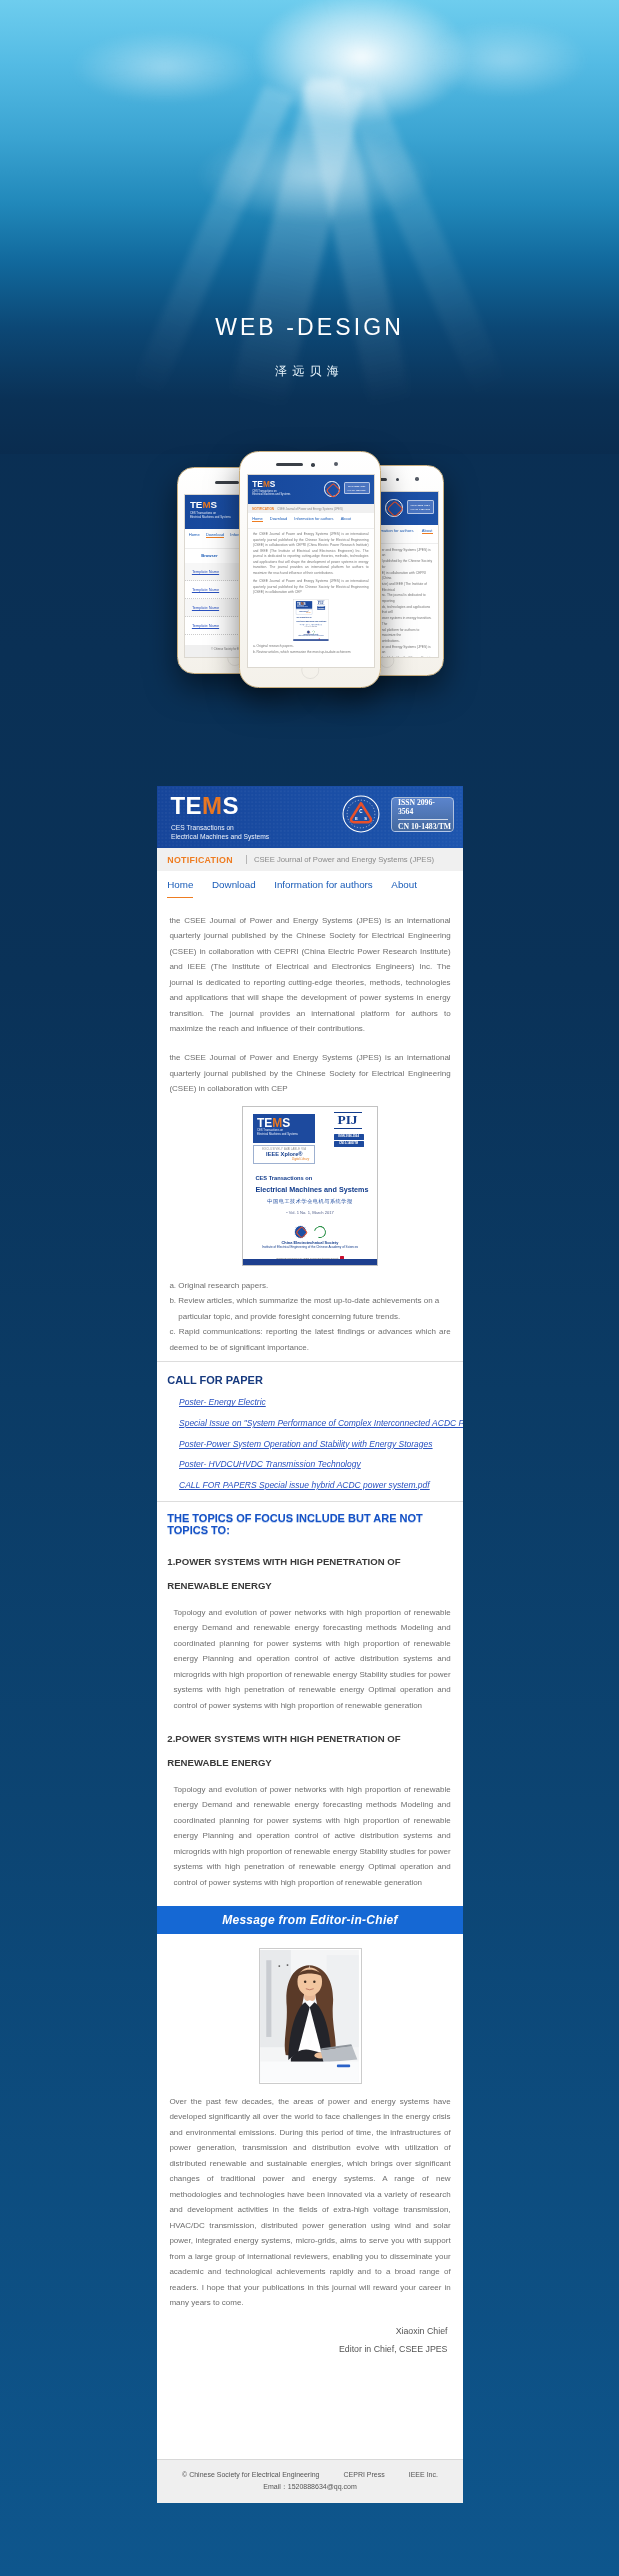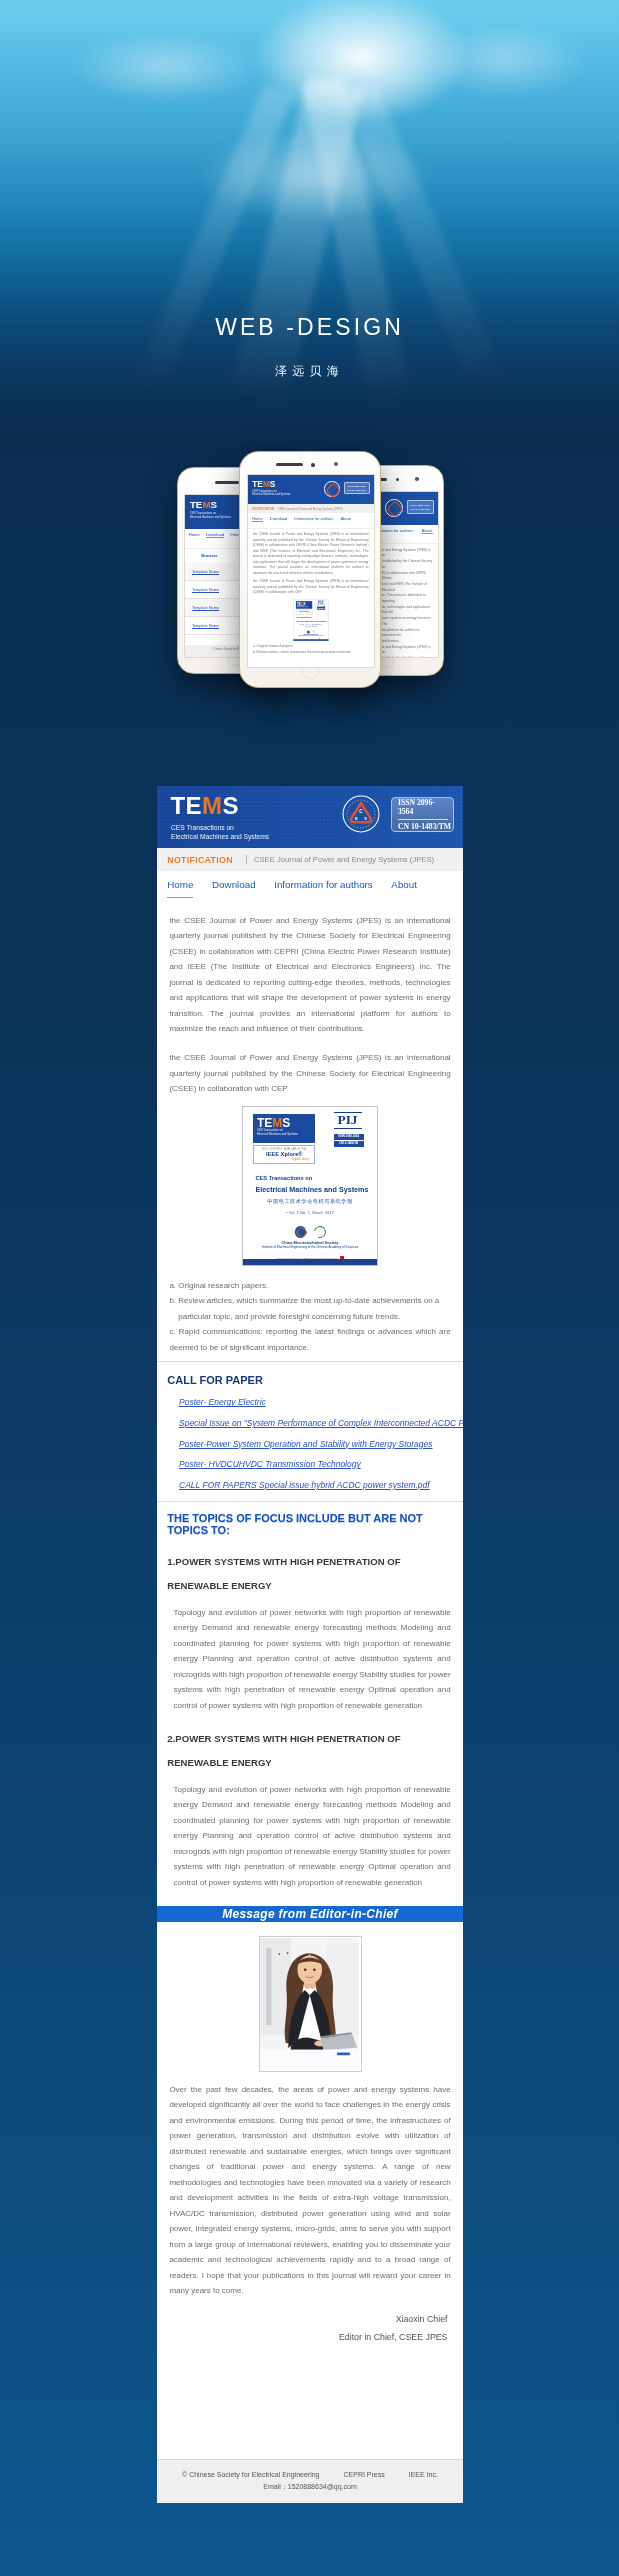--- a/index.html
+++ b/index.html
@@ -96,21 +96,21 @@
   .divider{height:0.5px;background:#ddd;margin-top:6.2px;}
   .cfp-head{color:#16397e;font-weight:bold;font-size:11px;margin:12.4px 0 0 10.3px;}
   .cfp-links{margin:6.2px 0 0 22px;}
   .cfp-link{display:inline-block;color:#2a52c0;font-size:8.5px;font-style:italic;
     text-decoration:underline;line-height:20.6px;cursor:pointer;}
   .cfp-link{display:block;white-space:nowrap;overflow:hidden;}
   .topics-head{color:#1552c6;font-weight:bold;font-size:11px;margin:10.3px 0 0 10.3px;
     text-shadow:0 0.5px 0 rgba(21,82,198,.25);}
   .topic-title{color:#3a3a3a;font-weight:bold;font-size:9.6px;line-height:24px;margin:13.4px 11.4px 0 10.3px;}
   .topic-body{margin-top:7.2px;padding-left:4.1px;}
-  .eic-banner{margin-top:15.5px;height:16px;background:#1568d4;color:#fff;display:flex;
+  .eic-banner{margin-top:15.5px;height:28px;background:#1568d4;color:#fff;display:flex;
     align-items:center;justify-content:center;font-size:12px;font-weight:bold;font-style:italic;letter-spacing:0.3px;}
   .photo-wrap{margin-top:14.5px;display:flex;justify-content:center;}
   .photo{width:100px;height:133px;background:#fff;border:0.5px solid #ccc;padding:0.5px;}
   .sig{color:#555;font-size:8.8px;text-align:right;margin:12.4px 15.5px 0 0;line-height:17.6px;}
   .site-footer{position:absolute;left:0;bottom:0;width:100%;height:43px;background:#efefef;border-top:0.5px solid #d8d8d8;
     color:#555;font-size:7px;display:flex;flex-direction:column;align-items:center;justify-content:center;gap:4.1px;}
   .foot-line1{display:flex;gap:24px;}
 
   
   .cover{position:relative;width:136px;height:160px;background:#fff;border:0.5px solid #c2c2c2;box-sizing:border-box;}

